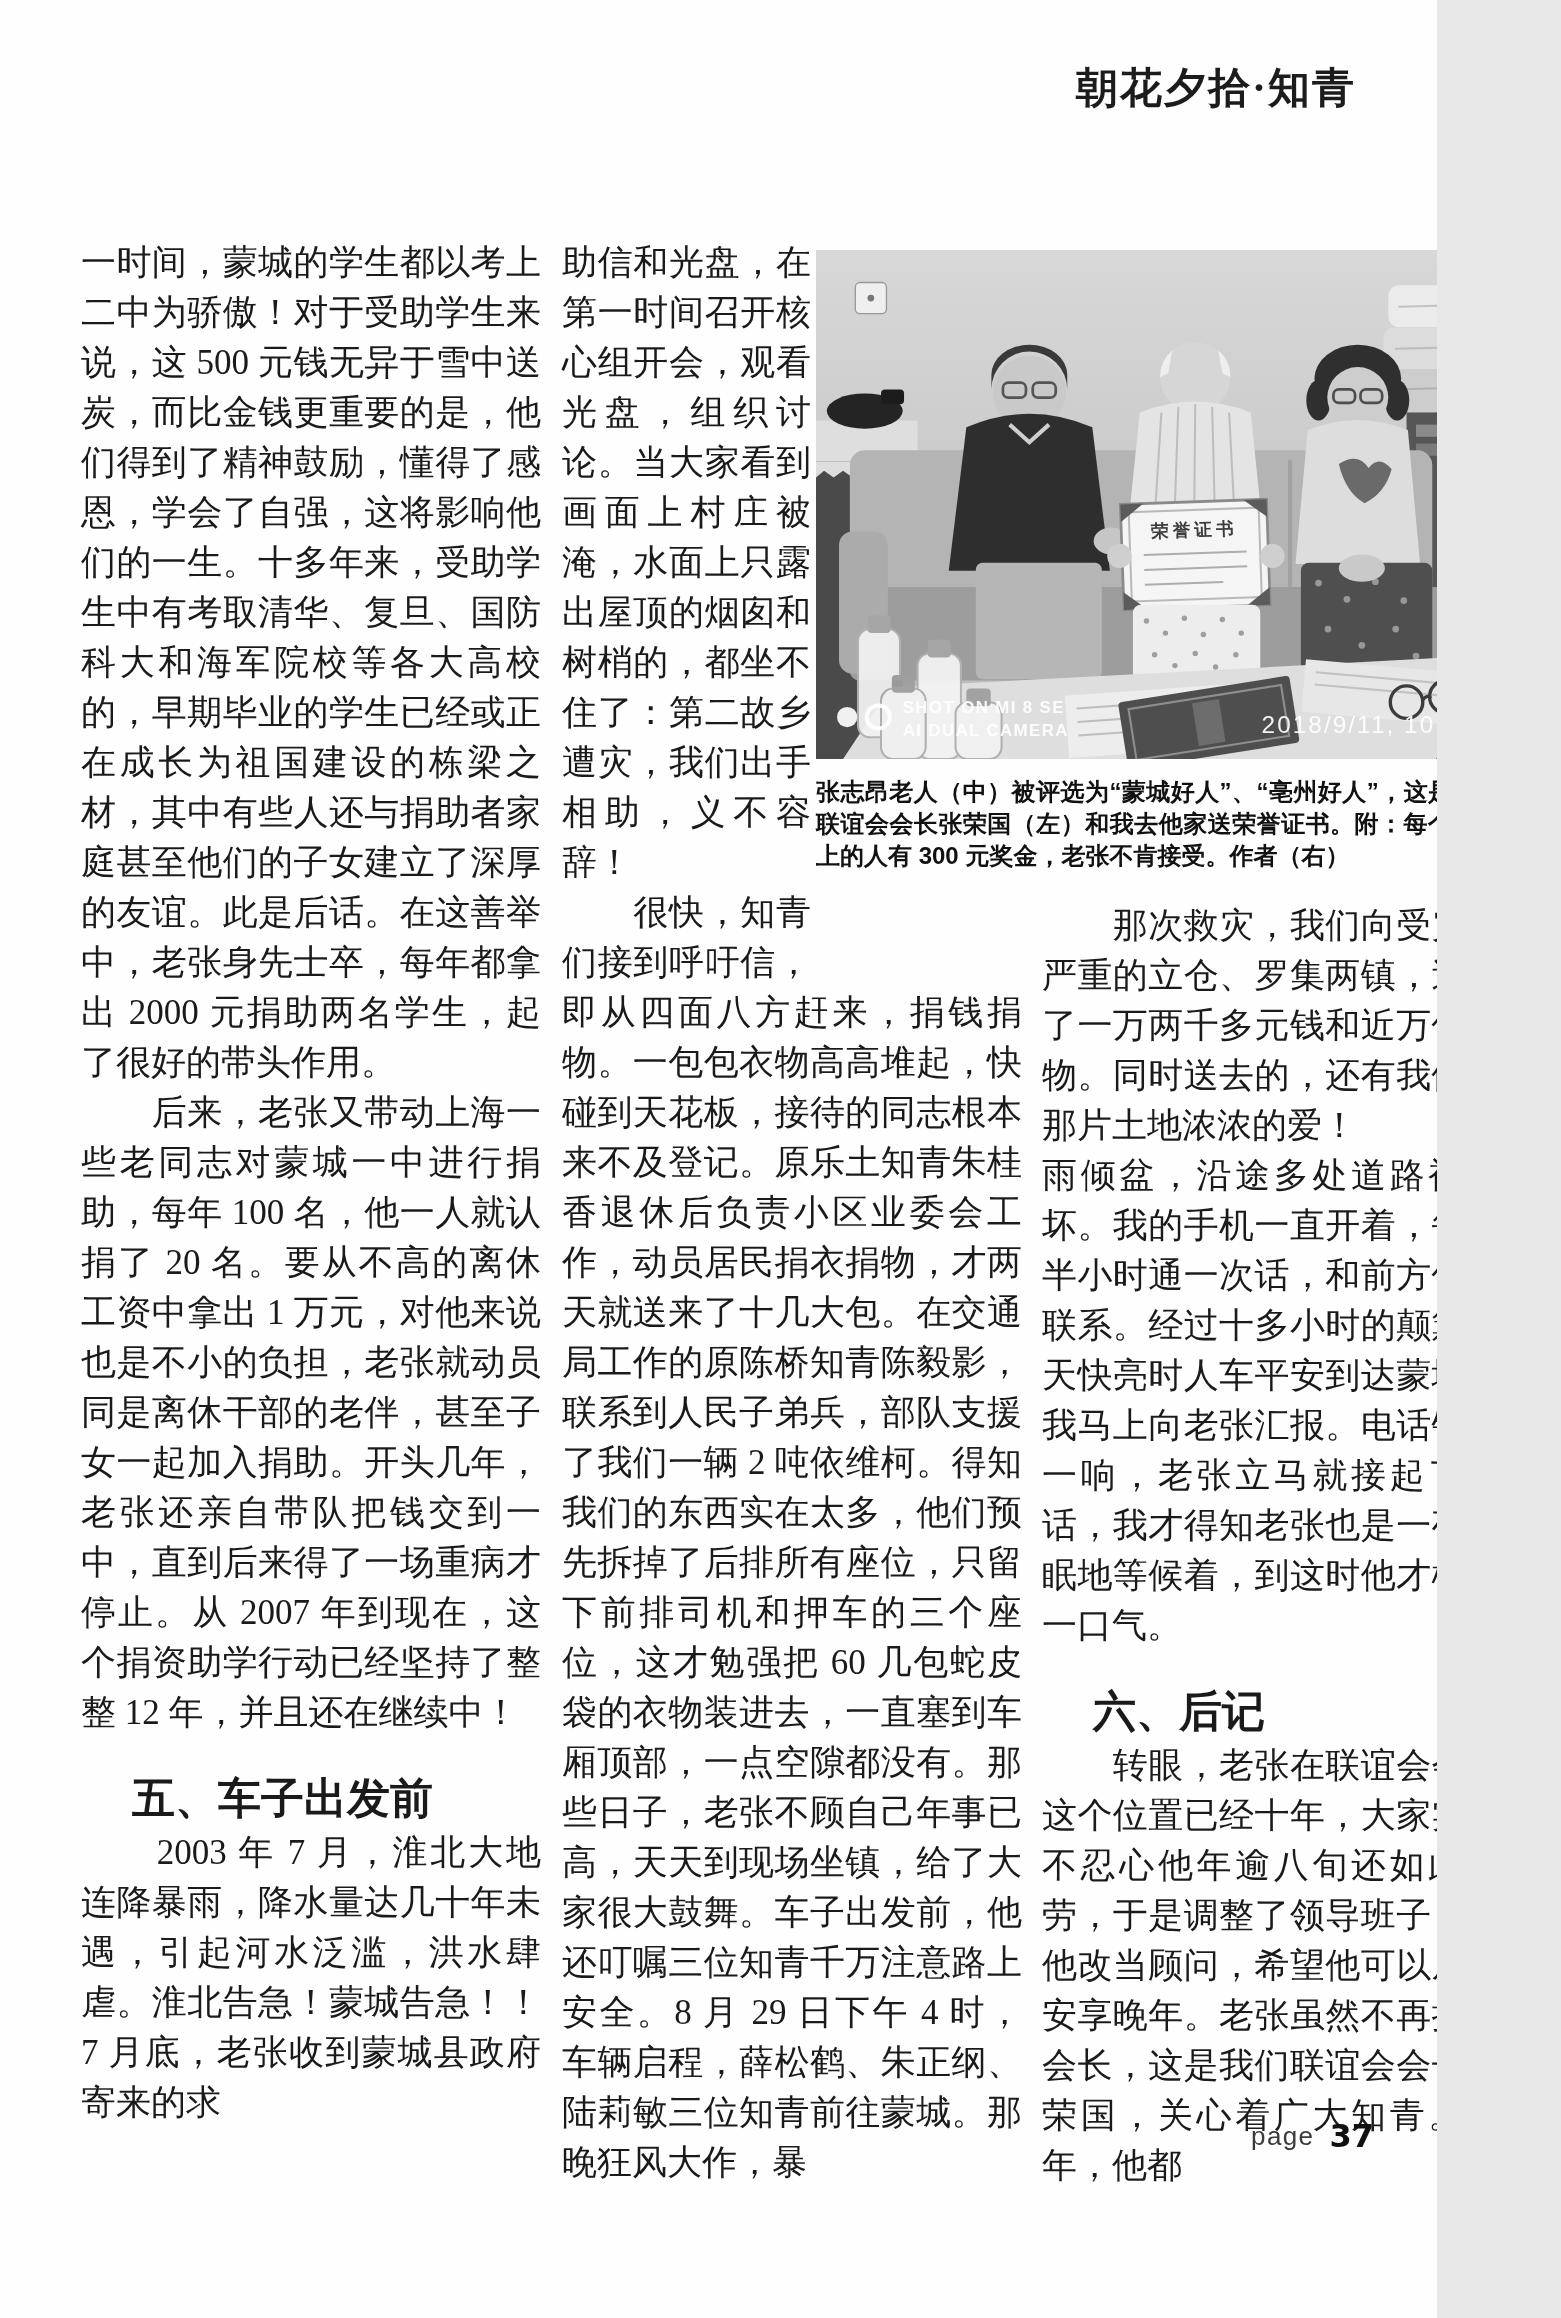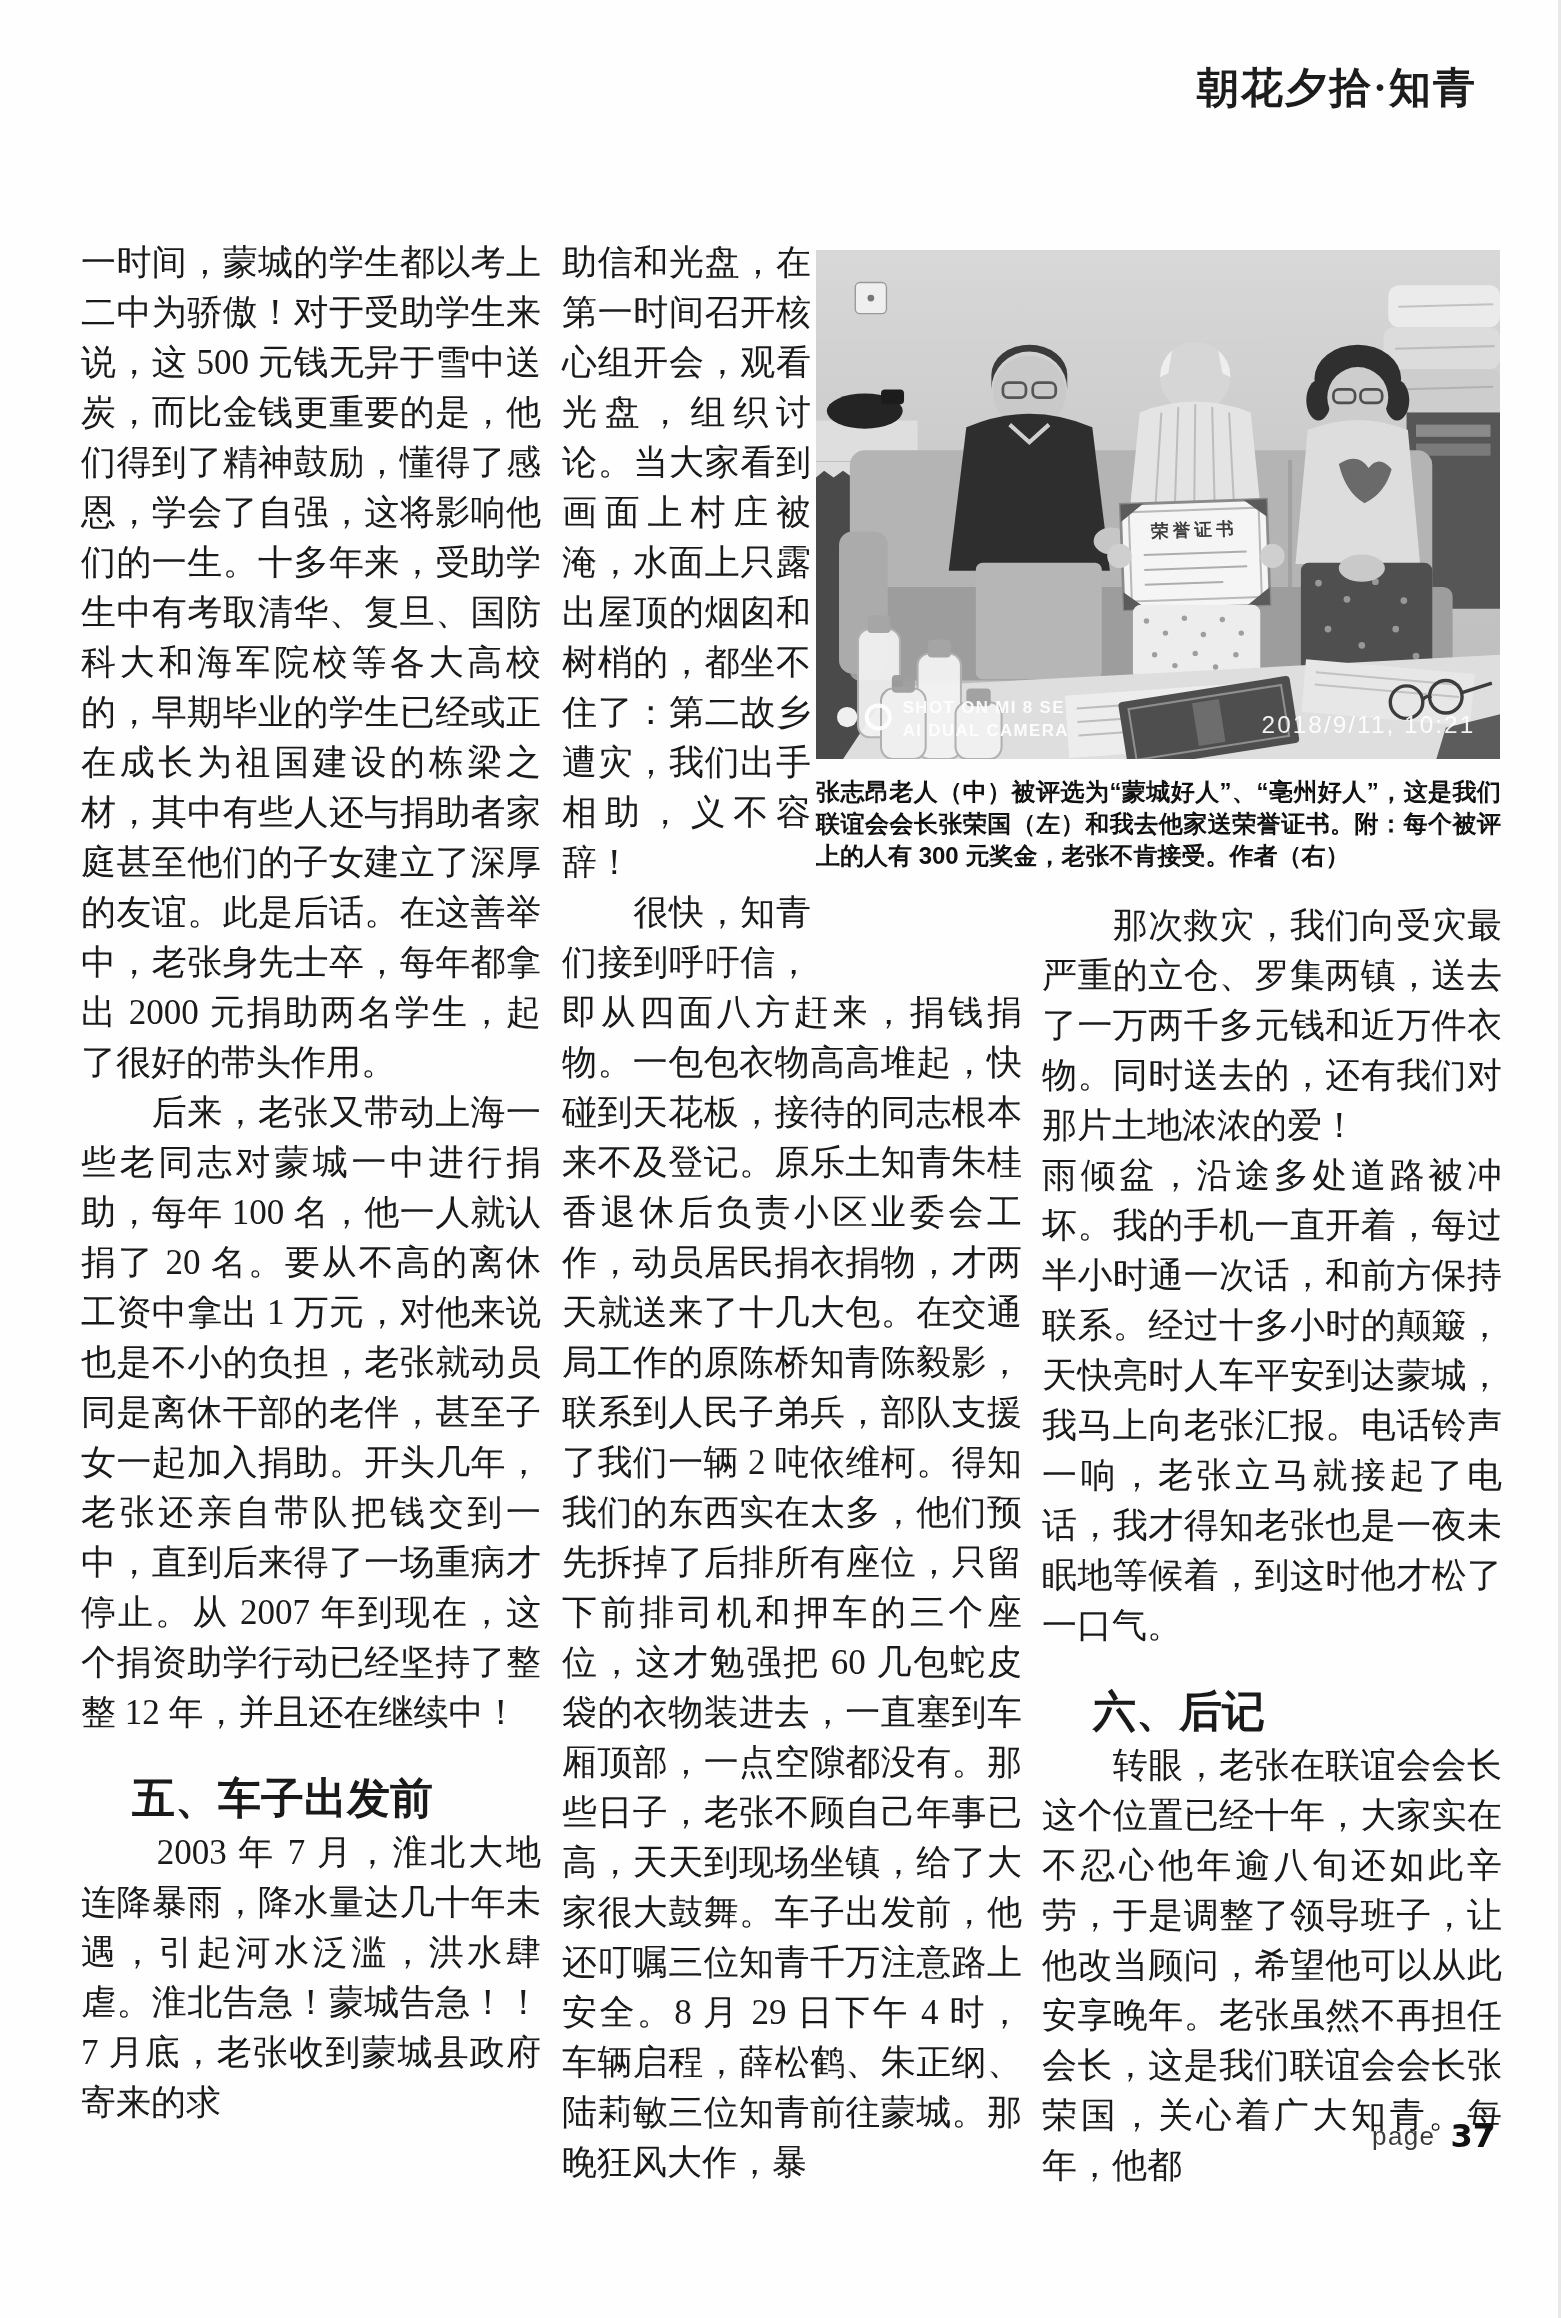--- a/index.html
+++ b/index.html
@@ -1,18 +1,18 @@
 <!DOCTYPE html>
 <html lang="zh" style="font-size:10.8px"><head>
 <meta charset="utf-8">
 <style>
   html,body{margin:0;padding:0;background:#e8e8e8;}
   .page{
     position:relative;
-    width:1558px;height:2319px;
+    width:1437px;height:2319px;
     background:#fefefe;
     overflow:hidden;
     font-family:"Liberation Serif","DejaVu Serif",serif;
     color:#1a1a1a;
   }
   
   .page-header{
     position:absolute;top:60px;right:81px;
     font-family:"Liberation Serif","DejaVu Serif",serif;
     font-weight:900;

